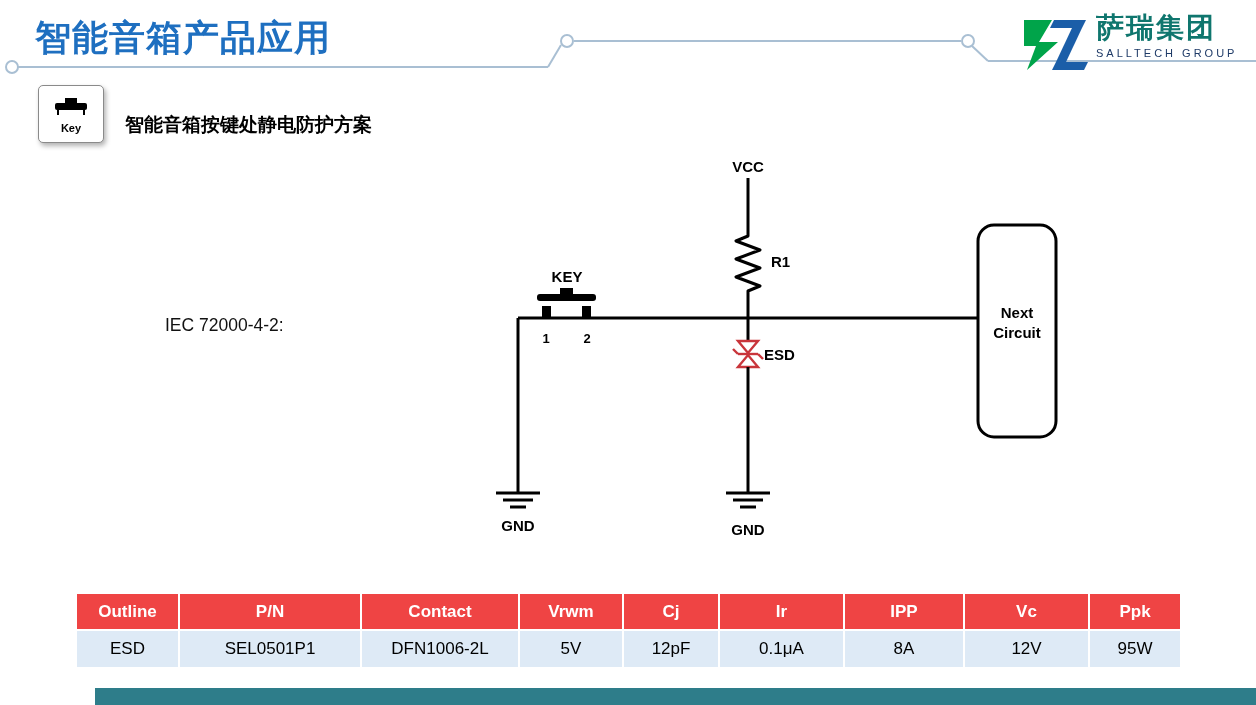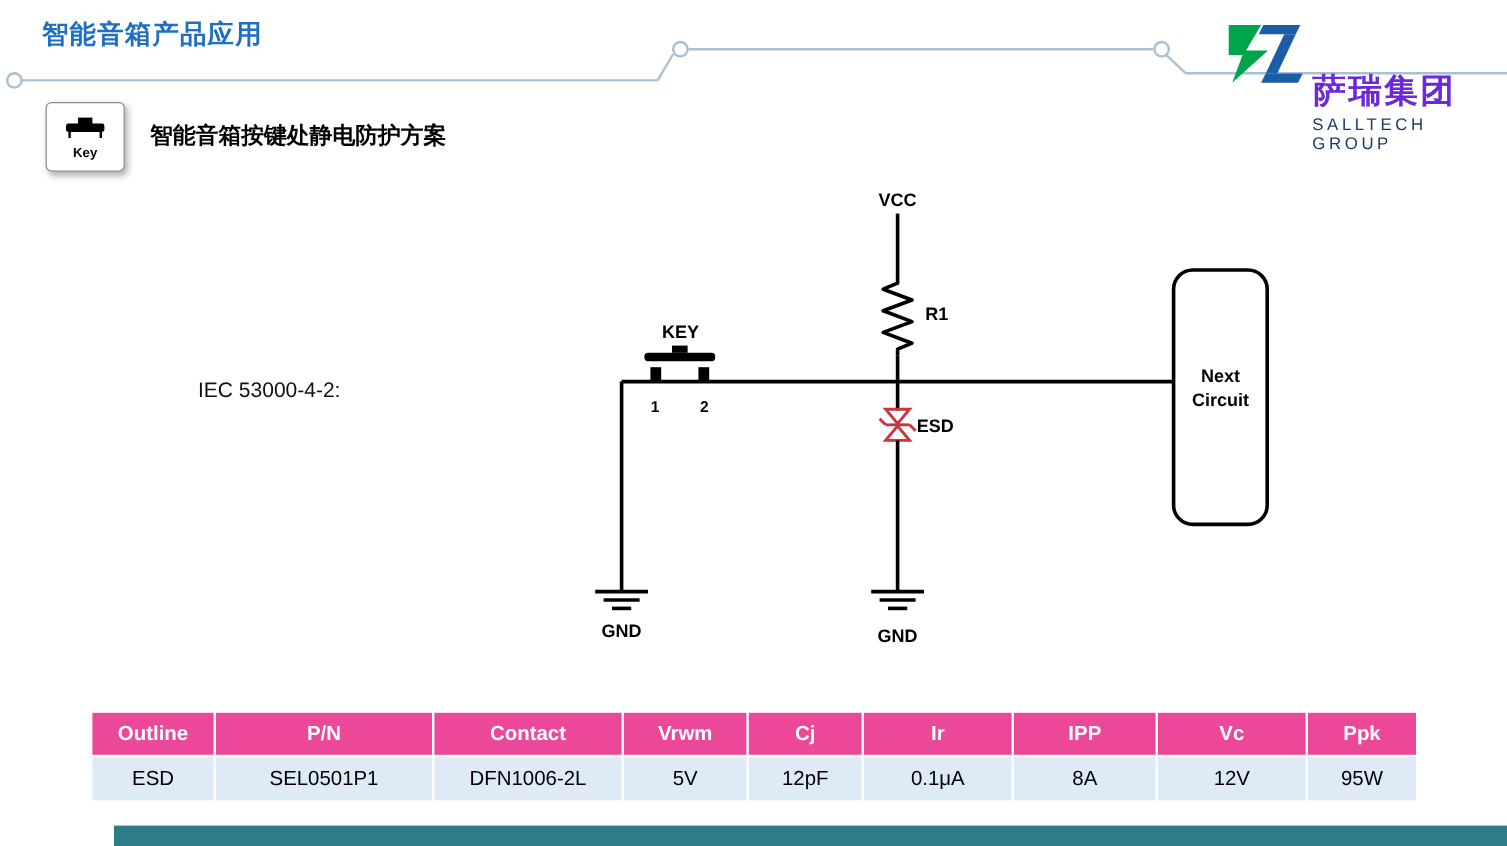--- a/index.html
+++ b/index.html
@@ -8,62 +8,62 @@
     position:relative;
     background:#ffffff;
     font-family:"Liberation Sans", sans-serif;
     overflow:hidden;
     color:#000;
   }
 
   
   .page-title {
     position:absolute; left:35px; top:14px;
-    font-size:22px; font-weight:700; color:#1E6FC0;
+    font-size:36px; font-weight:700; color:#1E6FC0;
     letter-spacing:1px;
   }
   .decor { position:absolute; left:0; top:0; }
 
   .logo-wrap { position:absolute; left:1022px; top:12px; display:flex; align-items:flex-start; }
   .logo-icon { margin-right:8px; }
-  .logo-name { font-size:28px; font-weight:700; color:#6d28d9; letter-spacing:2px; line-height:32px;margin-top:48px; }
-  .logo-sub  { font-size:14px; color:#1E3A67; letter-spacing:3px; margin-top:3px; }
+  .logo-name { font-size:28px; font-weight:700; color:#0f766e; letter-spacing:2px; line-height:32px; }
+  .logo-sub  { font-size:11px; color:#1E3A67; letter-spacing:3px; margin-top:3px; }
 
   
   .key-badge {
     position:absolute; left:38px; top:85px; width:66px; height:58px;
     background:#fff; border:1px solid #8a8a8a; border-radius:5px;
     box-shadow:2px 3px 5px rgba(0,0,0,0.3);
     display:flex; flex-direction:column; align-items:center; justify-content:center;
   }
   .key-badge-label { font-size:11px; font-weight:700; margin-top:2px; }
 
   .section-subtitle {
-    position:absolute; left:125px; top:100px;
+    position:absolute; left:125px; top:112px;
     font-size:19px; font-weight:700; color:#000;
   }
 
   .iec-note {
     position:absolute; left:165px; top:311px;
     font-size:17.5px; color:#111; line-height:28px;
   }
 
   
   .circuit { position:absolute; left:440px; top:150px; }
   .circuit text { font-family:"Liberation Sans", sans-serif; fill:#000; }
   .c-label { font-size:15px; font-weight:700; }
   .c-pin   { font-size:13px; font-weight:700; }
 
   
   .spec-table {
     position:absolute; left:75px; top:592px;
     border-collapse:collapse; table-layout:fixed;
   }
   .spec-table th {
-    background:#ec4899; color:#fff; font-weight:700; font-size:17px;
+    background:#ef4444; color:#fff; font-weight:700; font-size:17px;
     height:37px; border:2px solid #fff; text-align:center;
   }
   .spec-table td {
     background:#DEEAF6; color:#000; font-size:17px;
     height:38px; border:2px solid #fff; text-align:center;
   }
 
   .bottom-bar {
     position:absolute; left:95px; right:0; bottom:0; height:17px;
     background:#2E7D8A;
@@ -106,21 +106,21 @@
     <rect x="4" y="9" width="32" height="7" rx="2" fill="#000"></rect>
     <line x1="7" y1="16" x2="7" y2="21" stroke="#000" stroke-width="2"></line>
     <line x1="33" y1="16" x2="33" y2="21" stroke="#000" stroke-width="2"></line>
   </svg>
   <div class="key-badge-label">Key</div>
 </div>
 
 <div class="section-subtitle">智能音箱按键处静电防护方案</div>
 
 <div class="iec-note">
-  <div>IEC 53000-4-2:</div>
+  <div>IEC 72000-4-2:</div>
 </div>
 
 <svg class="circuit" width="640" height="400" viewBox="0 0 640 400">
 
   <text x="308" y="22" text-anchor="middle" class="c-label">VCC</text>
   <line x1="308" y1="28" x2="308" y2="80" stroke="#000" stroke-width="3"></line>
 
   <polyline points="308,80 308,86 296,91 320,100 296,109 320,118 296,127 320,136 308,141 308,146" fill="none" stroke="#000" stroke-width="3" stroke-linejoin="round"></polyline>
   <text x="331" y="117" class="c-label">R1</text>
   <line x1="308" y1="146" x2="308" y2="192" stroke="#000" stroke-width="3"></line>

